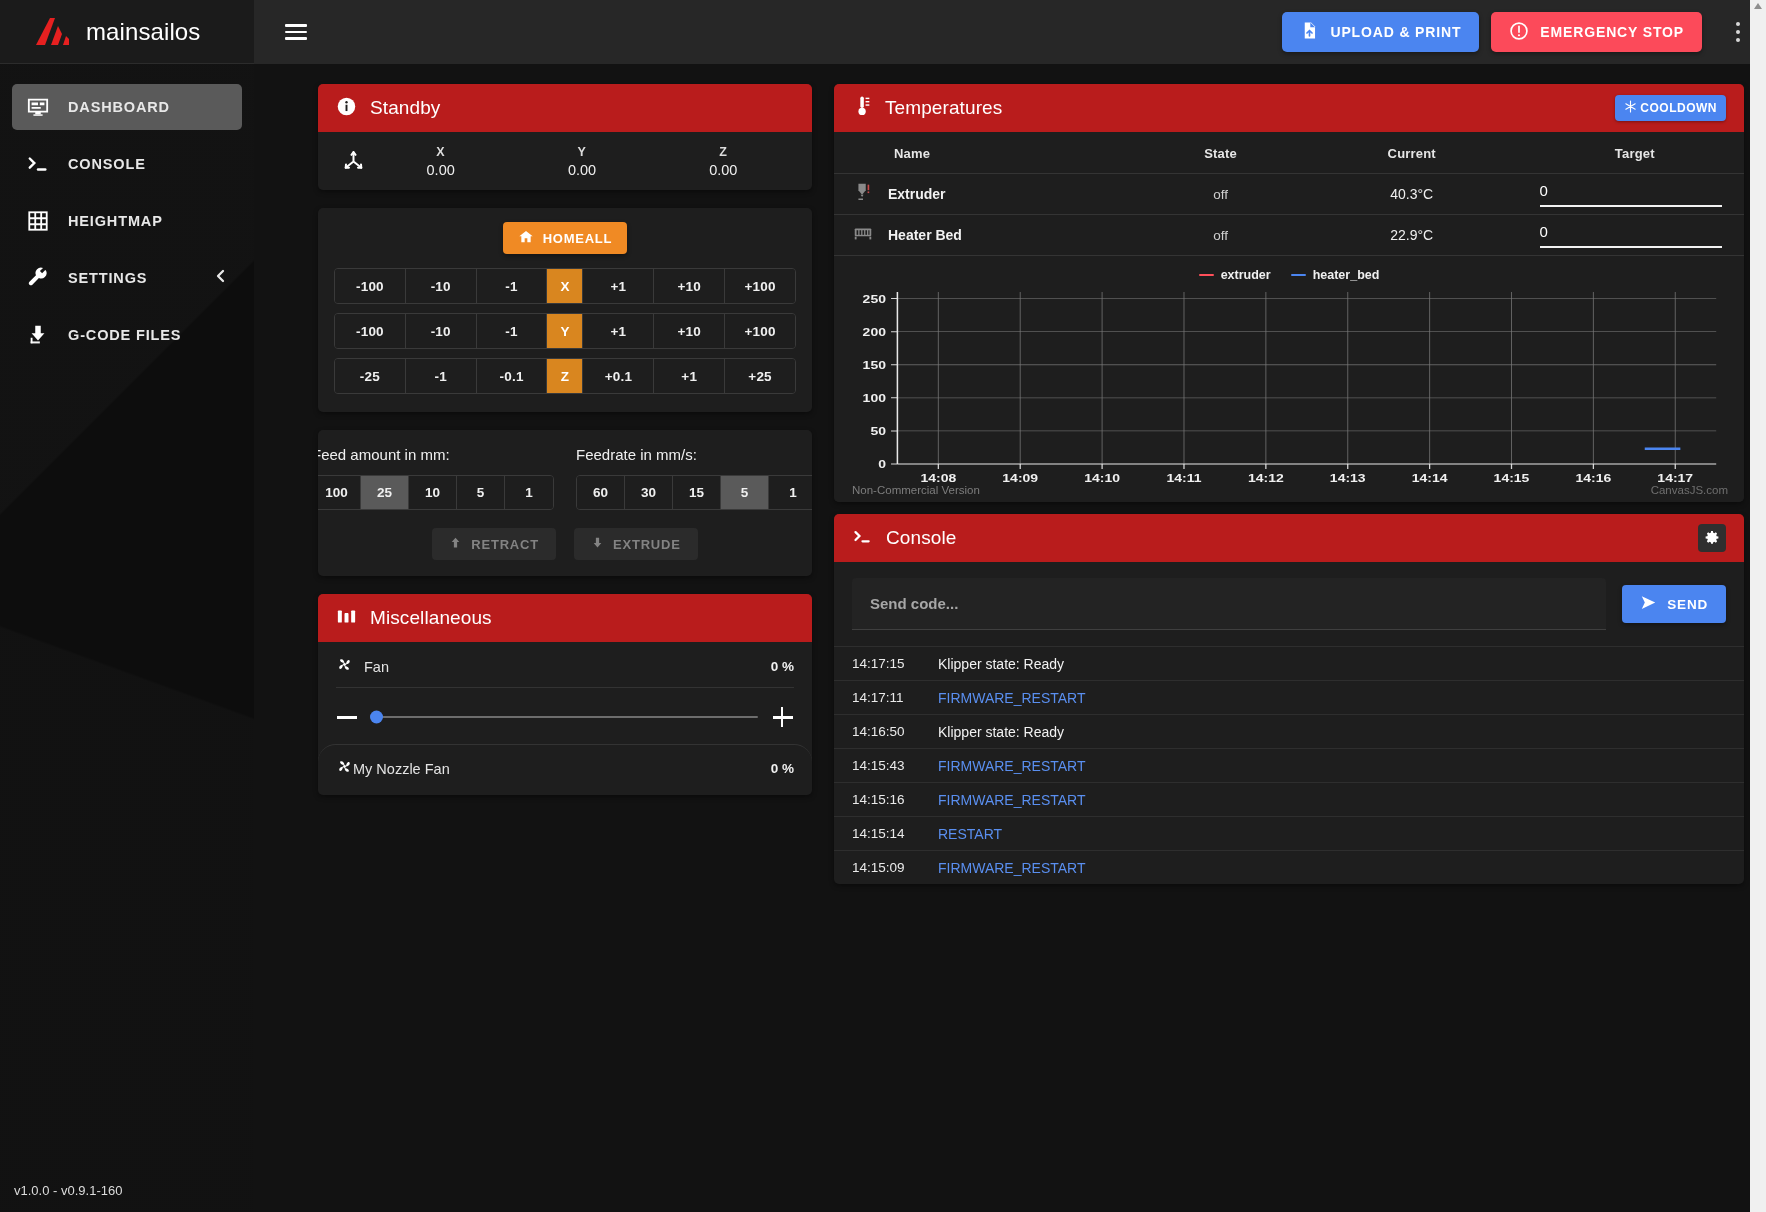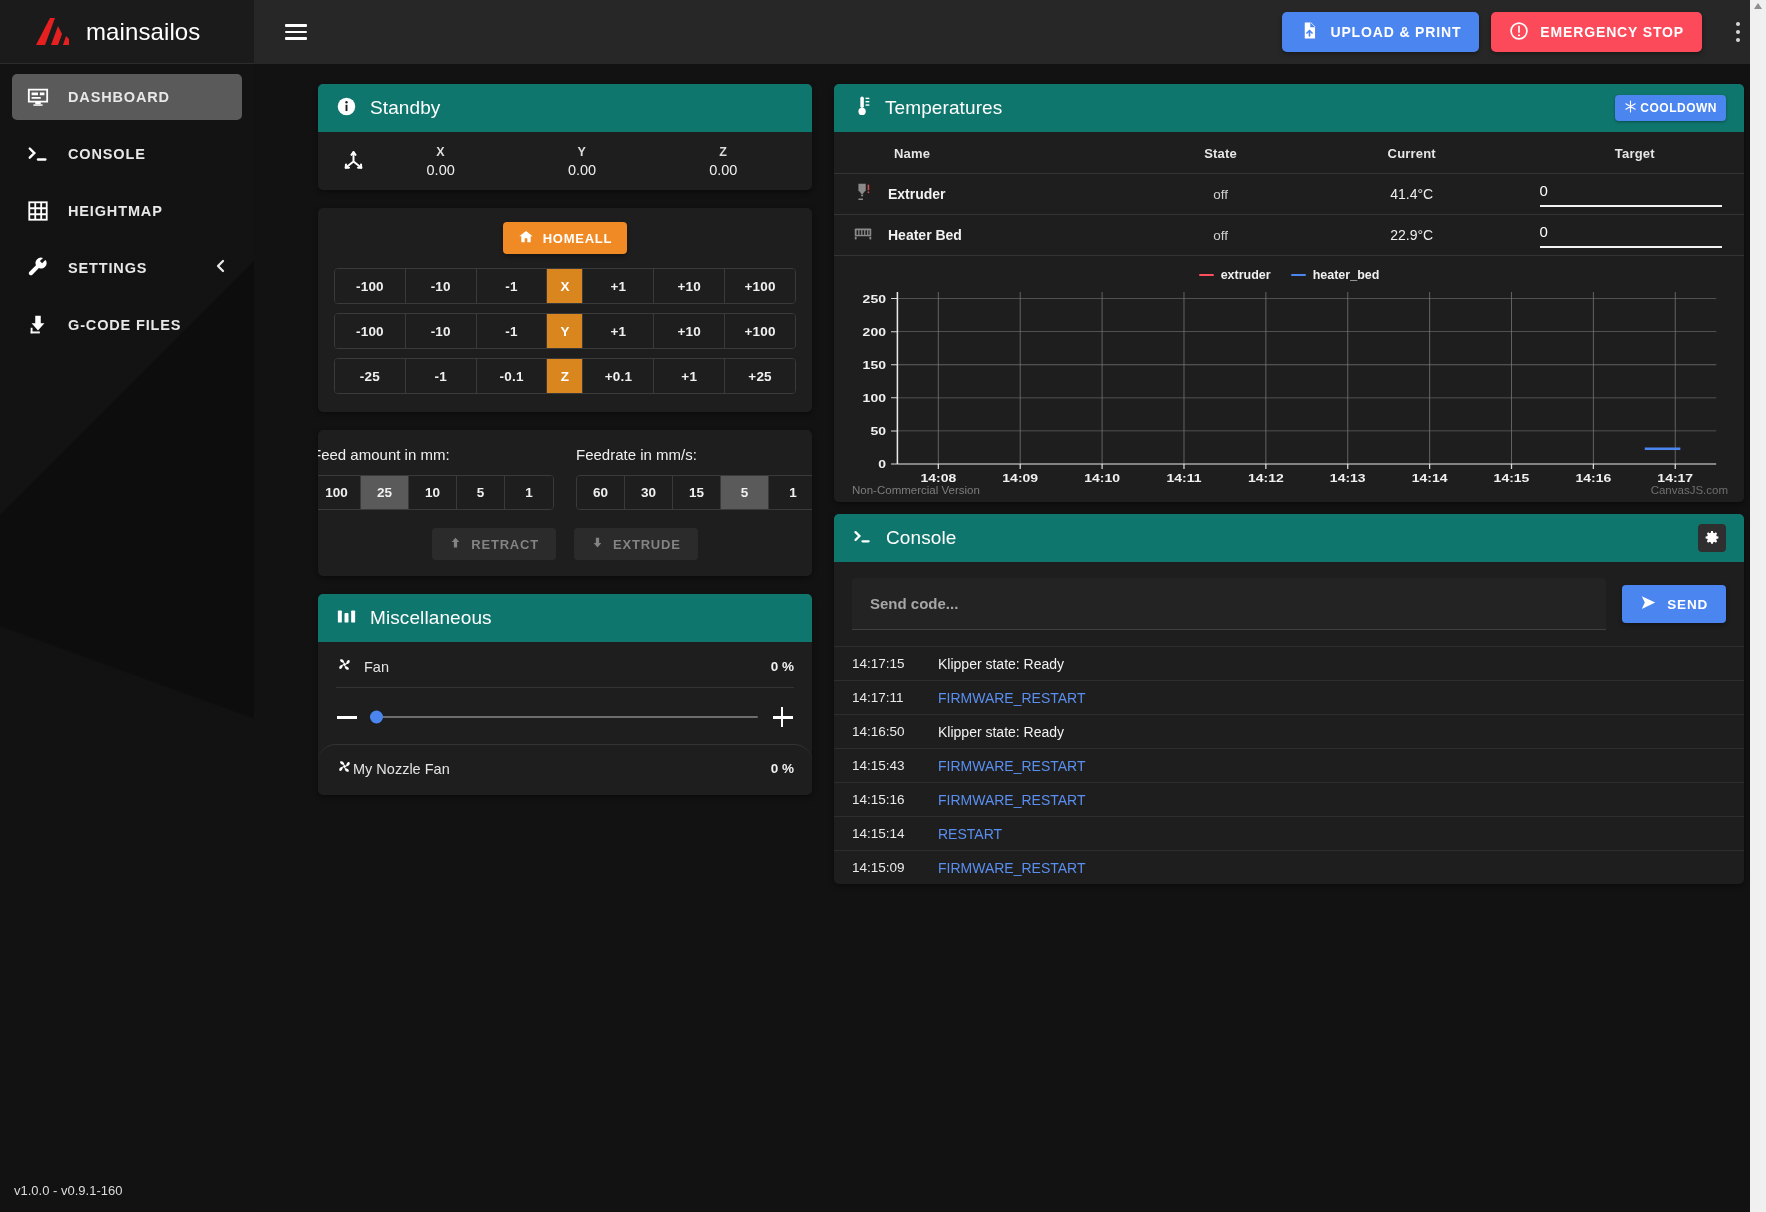--- a/index.html
+++ b/index.html
@@ -12,20 +12,21 @@
   }
   .app { display: flex; width: 1766px; height: 1212px; position: relative; }
 
   
   .sidebar {
     width: 254px; flex: 0 0 254px; height: 1212px;
     background: #0d0d0d;
     position: relative;
     display: flex; flex-direction: column;
     overflow: hidden;
+    gap: 10px;
   }
   .sidebar::after{
     content:""; position:absolute; inset:0;
     background:
       linear-gradient(135deg, rgba(255,255,255,.022) 0 35%, rgba(255,255,255,0) 35.2%),
       linear-gradient(200deg, rgba(255,255,255,0) 55%, rgba(255,255,255,.018) 55.2%);
     pointer-events:none;
   }
   .brand {
     height: 64px; flex: 0 0 64px;
@@ -93,21 +94,21 @@
     padding: 20px 22px 20px 64px;
     display: flex; gap: 22px; align-items: flex-start;
     overflow: hidden;
   }
   .col-left  { width: 494px; flex: 0 0 494px; display:flex; flex-direction:column; gap: 18px; }
   .col-right { flex: 1 1 auto; min-width:0; display:flex; flex-direction:column; gap: 12px; }
 
   .panel { background: #1e1e1e; border-radius: 5px; overflow: hidden; box-shadow: 0 2px 5px rgba(0,0,0,.4); }
   .panel-head {
     height: 48px; display: flex; align-items: center; gap: 13px;
-    padding: 18px 18px; background: #0f766e;
+    padding: 18px 18px; background: #b91c1c;
   }
   .panel-title { font-size: 19px; font-weight: 400; color: #fff; letter-spacing: .1px; }
   .panel-head .spacer { flex: 1 1 auto; }
 
   
   .pos-row { display: flex; align-items: center; height: 58px; padding: 0 18px; }
   .pos-ico { width: 34px; flex: 0 0 34px; display:flex; align-items:center; justify-content:center; }
   .pos-cell { flex: 1 1 0; text-align: center; }
   .pos-axis { font-size: 12.5px; font-weight: 700; color: #dcdcdc; letter-spacing:.4px; }
   .pos-val { font-size: 14.5px; color: #efefef; margin-top: 3px; }
@@ -576,21 +577,21 @@
                         <path d="M9.4 15h3.2l-1.6 2.5z"></path>
                         <path d="M7 19h5v1.6H7z"></path>
                         <rect x="17" y="4" width="1.8" height="6" fill="#c94b4b"></rect>
                         <rect x="17" y="11.4" width="1.8" height="1.8" fill="#c94b4b"></rect>
                       </svg>
                     </span>
                     <span class="td-name-txt">Extruder</span>
                   </div>
                 </td>
                 <td class="td-mid">off</td>
-                <td class="td-cur">41.4°C</td>
+                <td class="td-cur">40.3°C</td>
                 <td>
                   <div class="target-wrap">
                     <div class="target-field">0</div>
                   </div>
                 </td>
               </tr>
               <tr>
                 <td>
                   <div class="td-name">
                     <span>

